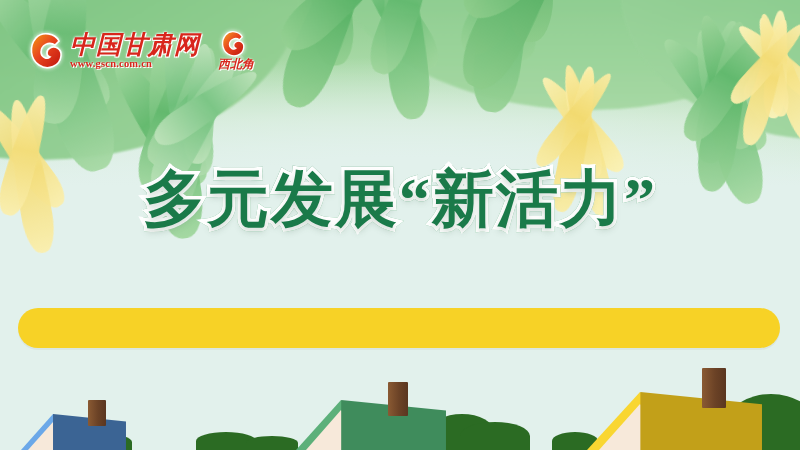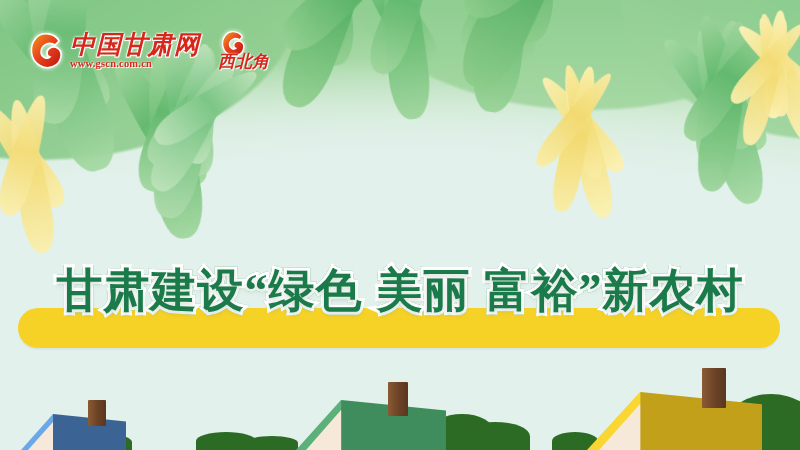--- a/index.html
+++ b/index.html
@@ -61,21 +61,21 @@
     font-family:"Liberation Serif","DejaVu Serif",serif;
     font-weight:bold;font-size:10.5px;color:#d8261c;margin-top:2px;
     letter-spacing:.2px;
     text-shadow:0 0 2px #fff,1px 1px 0 #fff;
   }
   .app-brand{display:flex;align-items:flex-end;gap:3px;margin-left:8px;}
   .app-mark{position:relative;width:34px;height:44px;}
   .xbj{
     position:absolute;left:0;bottom:0;
     font-family:"Liberation Serif","DejaVu Serif",serif;
-    font-weight:bold;font-style:italic;font-size:17px;color:#d8261c;
+    font-weight:bold;font-style:italic;font-size:12px;color:#d8261c;
     letter-spacing:0px;white-space:nowrap;
     text-shadow:0 0 2px #fff,1px 1px 0 #fff;
   }
   .app-name{
     font-family:"Liberation Serif","DejaVu Serif",serif;
     font-weight:bold;font-size:28px;letter-spacing:2px;
     background:linear-gradient(180deg,#e9c873 0%,#c79a3a 45%,#a97c25 100%);
     -webkit-background-clip:text;background-clip:text;color:transparent;
     text-shadow:0 1px 0 rgba(255,255,255,.55);
     padding-bottom:1px;
@@ -246,25 +246,25 @@
             </defs>
             <path d="M31 11 C27 3 14 1 8 8 C1 16 2 29 11 35 C20 41 32 36 33 26 C34 19 27 15 22 18 C18 20 18 26 22 27 C19 30 13 27 13 22 C13 15 21 11 27 15 Z" fill="url(#gs2)" stroke="#ffffff" stroke-width="1.8"></path>
           </svg>
         </div>
         <span class="xbj">西北角</span>
       </div>
     </div>
 
   </div>
 
+  <div class="headline">
+    <span class="inner">多元发展“新活力”</span>
+  </div>
 
   <div class="band"></div>
-  <div class="subtitle">
-    <span class="inner">甘肃建设“绿色</span><span class="sp"></span><span class="inner">美丽</span><span class="sp"></span><span class="inner">富裕”新农村</span>
-  </div>
 
   <div class="village" id="village">
       <div class="bush" style="left: 78px; width: 54px; height: 16px;"></div>
       <div class="bush" style="left: 196px; width: 60px; height: 18px;"></div>
       <div class="bush" style="left: 246px; width: 52px; height: 14px;"></div>
       <div class="bush" style="left: 430px; width: 64px; height: 36px;"></div>
       <div class="bush" style="left: 466px; width: 48px; height: 22px;"></div>
       <div class="bush" style="left: 460px; width: 70px; height: 28px;"></div>
       <div class="bush" style="left: 552px; width: 46px; height: 18px;"></div>
       <div class="bush" style="left: 728px; width: 86px; height: 56px;"></div>

